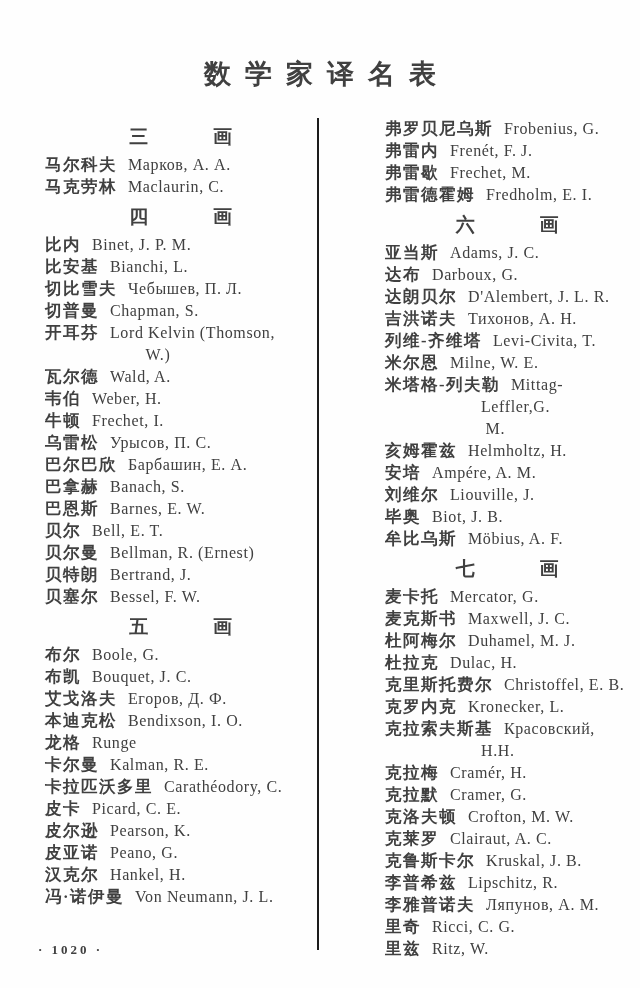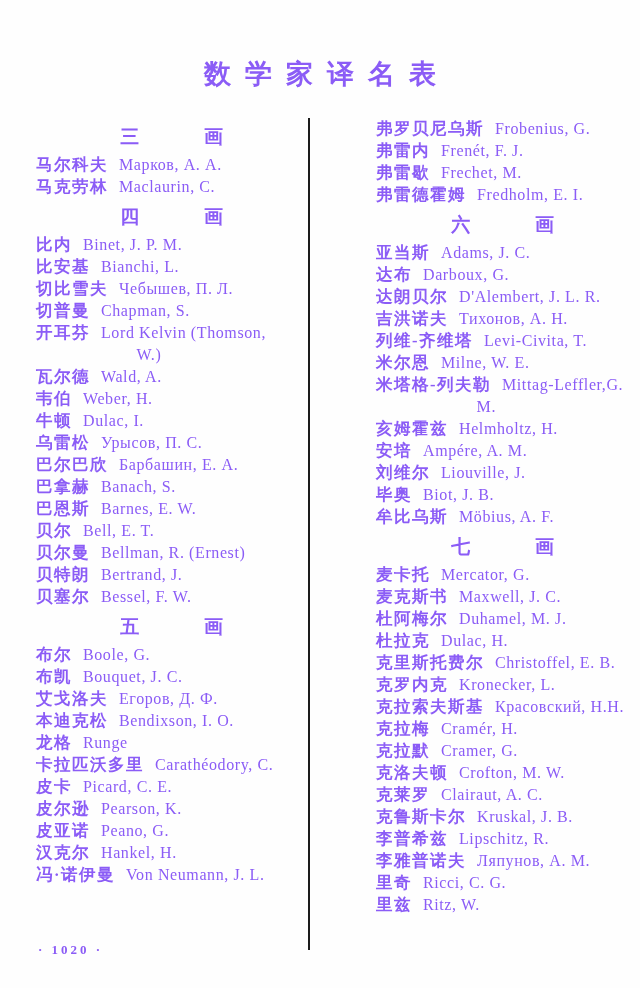--- a/index.html
+++ b/index.html
@@ -5,21 +5,21 @@
   html, body {
     margin: 0;
     padding: 0;
     background: #ffffff;
   }
   .page {
     position: relative;
     width: 640px;
     height: 988px;
     background: #fefefe;
-    color: #8b5cf6;
+    color: #404040;
     font-family: "Liberation Serif", "DejaVu Serif", serif;
     overflow: hidden;
   }
   .title {
     margin: 0;
     position: absolute;
     top: 56px;
     left: 0;
     width: 100%;
     text-align: center;
@@ -33,20 +33,21 @@
     position: absolute;
     top: 118px;
     left: 36px;
     width: 594px;
     height: 834px;
     display: flex;
   }
   .col-left {
     width: 272px;
     flex: 0 0 272px;
+    margin-left: 9px;
   }
   .divider {
     flex: 0 0 2px;
     width: 2px;
     background: #1c1c1c;
     height: 832px;
   }
   .col-right {
     flex: 1 1 auto;
     padding-left: 22px;
@@ -101,35 +102,36 @@
         <div class="entry"><span class="cn">马克劳林</span><span class="western">Maclaurin, C.</span></div>
         <div class="sec-header">四 画</div>
         <div class="entry"><span class="cn">比内</span><span class="western">Binet, J. P. M.</span></div>
         <div class="entry"><span class="cn">比安基</span><span class="western">Bianchi, L.</span></div>
         <div class="entry"><span class="cn">切比雪夫</span><span class="western">Чебышев, П. Л.</span></div>
         <div class="entry"><span class="cn">切普曼</span><span class="western">Chapman, S.</span></div>
         <div class="entry"><span class="cn">开耳芬</span><span class="western">Lord Kelvin (Thomson,
  W.)</span></div>
         <div class="entry"><span class="cn">瓦尔德</span><span class="western">Wald, A.</span></div>
         <div class="entry"><span class="cn">韦伯</span><span class="western">Weber, H.</span></div>
-        <div class="entry"><span class="cn">牛顿</span><span class="western">Dulac, I.</span></div>
+        <div class="entry"><span class="cn">牛顿</span><span class="western">Frechet, I.</span></div>
         <div class="entry"><span class="cn">乌雷松</span><span class="western">Урысов, П. С.</span></div>
         <div class="entry"><span class="cn">巴尔巴欣</span><span class="western">Барбашин, Е. А.</span></div>
         <div class="entry"><span class="cn">巴拿赫</span><span class="western">Banach, S.</span></div>
         <div class="entry"><span class="cn">巴恩斯</span><span class="western">Barnes, E. W.</span></div>
         <div class="entry"><span class="cn">贝尔</span><span class="western">Bell, E. T.</span></div>
         <div class="entry"><span class="cn">贝尔曼</span><span class="western">Bellman, R. (Ernest)</span></div>
         <div class="entry"><span class="cn">贝特朗</span><span class="western">Bertrand, J.</span></div>
         <div class="entry"><span class="cn">贝塞尔</span><span class="western">Bessel, F. W.</span></div>
         <div class="sec-header">五 画</div>
         <div class="entry"><span class="cn">布尔</span><span class="western">Boole, G.</span></div>
         <div class="entry"><span class="cn">布凯</span><span class="western">Bouquet, J. C.</span></div>
         <div class="entry"><span class="cn">艾戈洛夫</span><span class="western">Егоров, Д. Ф.</span></div>
         <div class="entry"><span class="cn">本迪克松</span><span class="western">Bendixson, I. O.</span></div>
         <div class="entry"><span class="cn">龙格</span><span class="western">Runge</span></div>
+        <div class="entry"><span class="cn">卡尔曼</span><span class="western">Kalman, R. E.</span></div>
         <div class="entry"><span class="cn">卡拉匹沃多里</span><span class="western">Carathéodory, C.</span></div>
         <div class="entry"><span class="cn">皮卡</span><span class="western">Picard, C. E.</span></div>
         <div class="entry"><span class="cn">皮尔逊</span><span class="western">Pearson, K.</span></div>
         <div class="entry"><span class="cn">皮亚诺</span><span class="western">Peano, G.</span></div>
         <div class="entry"><span class="cn">汉克尔</span><span class="western">Hankel, H.</span></div>
         <div class="entry"><span class="cn">冯·诺伊曼</span><span class="western">Von Neumann, J. L.</span></div>
       </div>
     <div class="divider"></div>
     <div class="col-right" id="col-right">
         <div class="entry"><span class="cn">弗罗贝尼乌斯</span><span class="western">Frobenius, G.</span></div>

